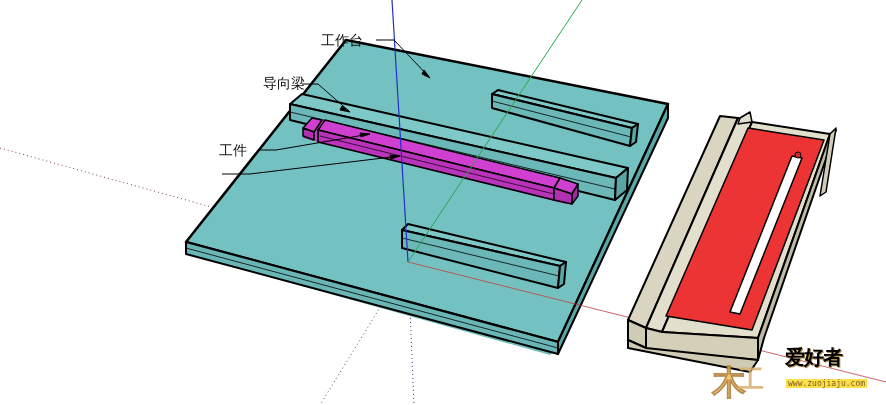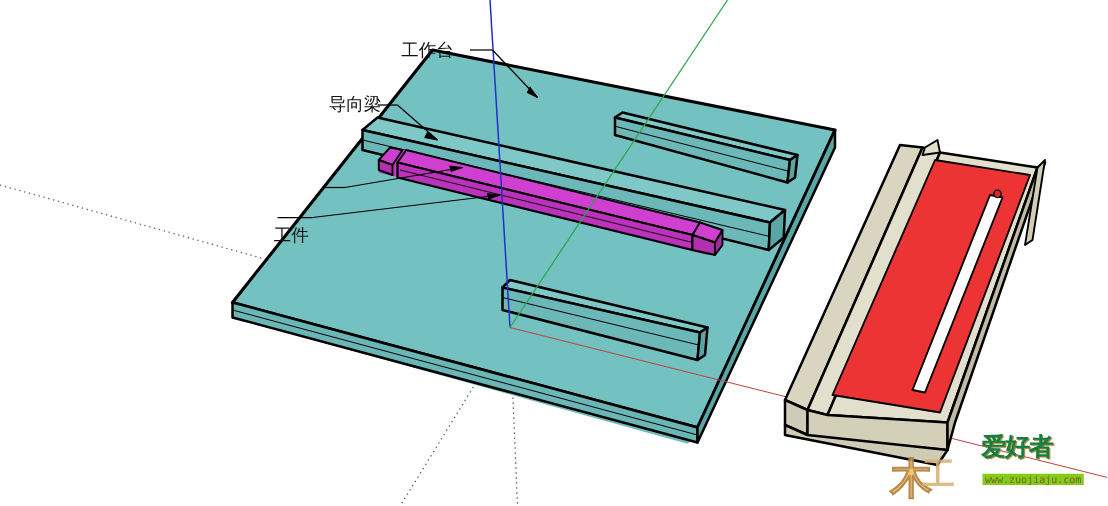--- a/index.html
+++ b/index.html
@@ -11,30 +11,30 @@
     font-size: 14px;
     color: #111111;
     white-space: nowrap;
     line-height: 16px;
   }
   .wm-cn {
     position: absolute;
     font-family: "DejaVu Sans", sans-serif;
     font-weight: bold;
     font-size: 20px;
-    color: #15803d;
+    color: #000000;
     letter-spacing: -1px;
     text-shadow: 1px 1px 0 #b08a4a;
   }
   .wm-url {
     position: absolute;
     font-family: "DejaVu Sans Mono", monospace;
     font-size: 8px;
     color: #7a5a2a;
-    background: #84cc16;
+    background: #fde047;
     padding: 0 2px;
   }
 </style>
 </head>
 <body>
 
 <div id="canvas">
   <svg width="886" height="405" viewBox="0 0 886 405">
 
     <g stroke-width="1" fill="none">
@@ -121,17 +121,17 @@
     </g>
 
     <g>
       <text x="712" y="394" font-family="DejaVu Sans, sans-serif" font-size="34" font-weight="bold" fill="#f2c060" stroke="#b08040" stroke-width="0.6" opacity="0.9">木</text>
       <text x="738" y="388" font-family="DejaVu Sans, sans-serif" font-size="26" font-weight="bold" fill="#d8b070" opacity="0.85">工</text>
     </g>
   </svg>
 
   <div class="label" style="left:321px; top:32px;">工作台</div>
   <div class="label" style="left:263px; top:75px;">导向梁</div>
-  <div class="label" style="left:219px; top:142px;margin-top:38px;">工件</div>
+  <div class="label" style="left:219px; top:142px;">工件</div>
 
   <div class="wm-cn" style="left:785px; top:344px;">爱好者</div>
   <div class="wm-url" style="left:786px; top:379px;">www.zuojiaju.com</div>
 </div>
 
 </body></html>

